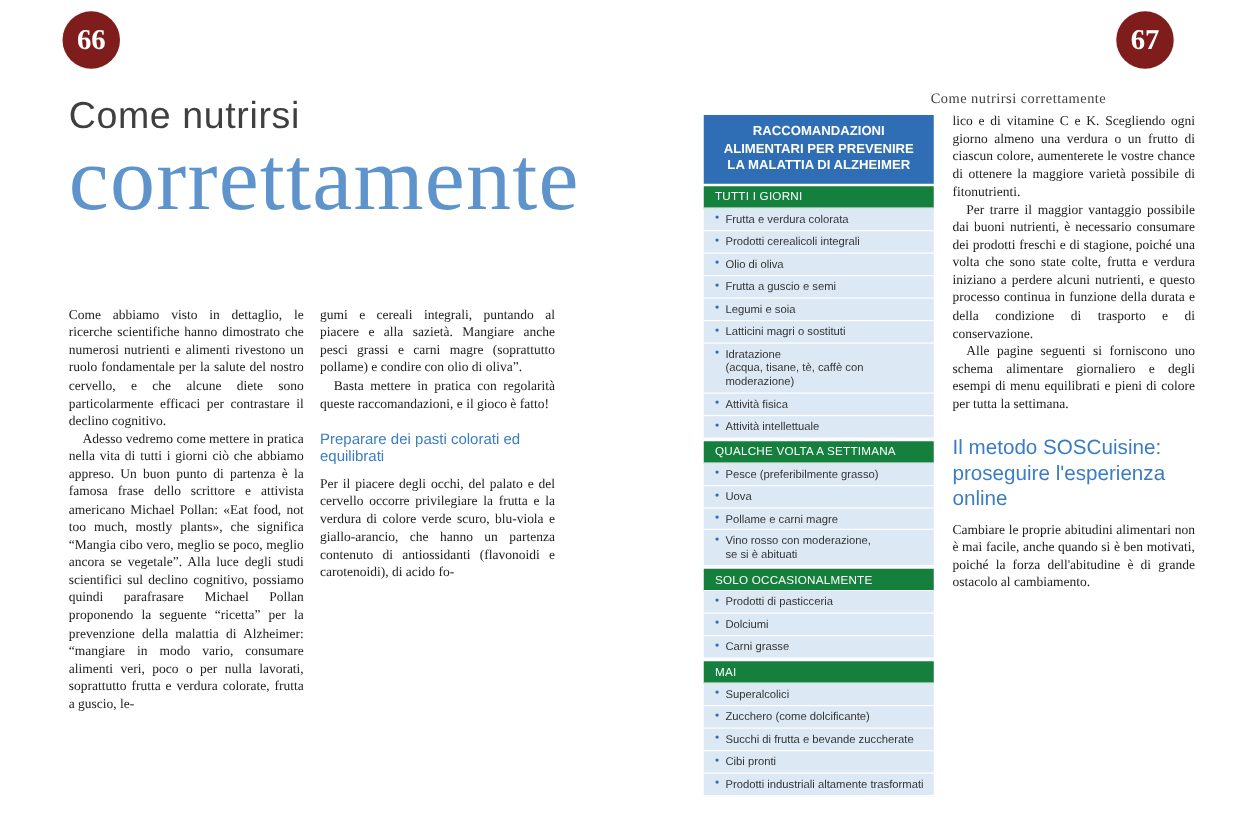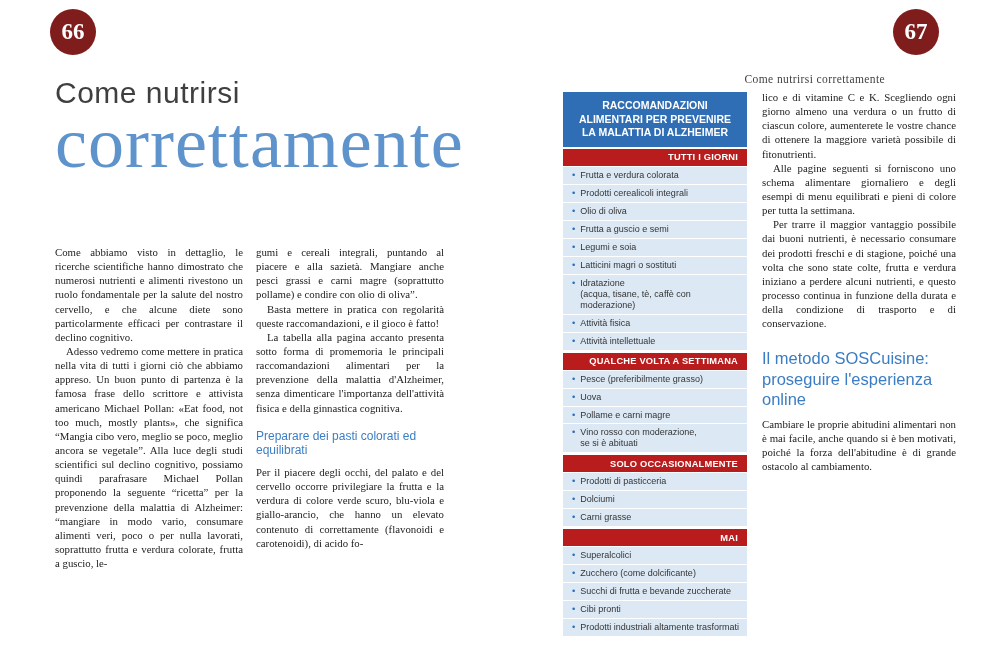--- a/index.html
+++ b/index.html
@@ -91,29 +91,28 @@
   .table-title {
     background: #2f6eb4;
     color: #ffffff;
     font-weight: bold;
     font-size: 10.5px;
     line-height: 1.3;
     text-align: center;
     padding: 7px 12px;
   }
   .sec-header {
-    background: #b91c1c;
+    background: #15803d;
     color: #ffffff;
-    font-weight: bold;
+    font-weight: normal;
     font-size: 9.3px;
     letter-spacing: 0.2px;
     padding: 3.5px 9px;
     margin-top: 2px;
     border-bottom: 1px solid #ffffff;
-    text-align: right;
   }
   .item-row {
     background: #dce9f5;
     display: flex;
     align-items: flex-start;
     gap: 5px;
     padding: 3px 8px 3px 9px;
     border-bottom: 1px solid #ffffff;
     font-size: 9px;
     line-height: 1.22;
@@ -140,25 +139,24 @@
 
   <div class="col col1">
       <p class="para">Come abbiamo visto in dettaglio, le ricerche scientifiche hanno dimostrato che numerosi nutrienti e alimenti rivestono un ruolo fondamentale per la salute del nostro cervello, e che alcune diete sono particolarmente efficaci per contrastare il declino cognitivo.</p>
       <p class="para indent">Adesso vedremo come mettere in pratica nella vita di tutti i giorni ciò che abbiamo appreso. Un buon punto di partenza è la famosa frase dello scrittore e attivista americano Michael Pollan: «Eat food, not too much, mostly plants», che significa “Mangia cibo vero, meglio se poco, meglio ancora se vegetale”. Alla luce degli studi scientifici sul declino cognitivo, possiamo quindi parafrasare Michael Pollan proponendo la seguente “ricetta” per la prevenzione della malattia di Alzheimer: “mangiare in modo vario, consumare alimenti veri, poco o per nulla lavorati, soprattutto frutta e verdura colorate, frutta a guscio, le-</p>
     </div>
 
   <div class="col col2">
     <div>
         <p class="para">gumi e cereali integrali, puntando al piacere e alla sazietà. Mangiare anche pesci grassi e carni magre (soprattutto pollame) e condire con olio di oliva”.</p>
         <p class="para indent">Basta mettere in pratica con regolarità queste raccomandazioni, e il gioco è fatto!</p>
-        <p class="para indent">La tabella alla pagina accanto presenta sotto forma di promemoria le principali raccomandazioni alimentari per la prevenzione della malattia d'Alzheimer, senza dimenticare l'importanza dell'attività fisica e della ginnastica cognitiva.</p>
       </div>
     <h3 class="blue-heading h-small">Preparare dei pasti colorati ed equilibrati</h3>
     <div>
-        <p class="para">Per il piacere degli occhi, del palato e del cervello occorre privilegiare la frutta e la verdura di colore verde scuro, blu-viola e giallo-arancio, che hanno un elevato contenuto di correttamente (flavonoidi e carotenoidi), di acido fo-</p>
+        <p class="para">Per il piacere degli occhi, del palato e del cervello occorre privilegiare la frutta e la verdura di colore verde scuro, blu-viola e giallo-arancio, che hanno un partenza contenuto di antiossidanti (flavonoidi e carotenoidi), di acido fo-</p>
       </div>
   </div>
 
   <div class="recommend-table">
     <div class="table-title">RACCOMANDAZIONI ALIMENTARI PER PREVENIRE LA MALATTIA DI ALZHEIMER</div>
     <div class="table-body">
         <div class="sec-header">TUTTI I GIORNI</div>
         <div class="item-row">
           <span class="bullet">•</span>
           <span class="item-text">Frutta e verdura colorata</span>
@@ -247,22 +245,22 @@
         <div class="item-row">
           <span class="bullet">•</span>
           <span class="item-text">Prodotti industriali altamente trasformati</span>
         </div>
       </div>
   </div>
 
   <div class="col col3">
     <div>
         <p class="para">lico e di vitamine C e K. Scegliendo ogni giorno almeno una verdura o un frutto di ciascun colore, aumenterete le vostre chance di ottenere la maggiore varietà possibile di fitonutrienti.</p>
+        <p class="para indent">Per trarre il maggior vantaggio possibile dai buoni nutrienti, è necessario consumare dei prodotti freschi e di stagione, poiché una volta che sono state colte, frutta e verdura iniziano a perdere alcuni nutrienti, e questo processo continua in funzione della durata e della condizione di trasporto e di conservazione.</p>
         <p class="para indent">Alle pagine seguenti si forniscono uno schema alimentare giornaliero e degli esempi di menu equilibrati e pieni di colore per tutta la settimana.</p>
-        <p class="para indent">Per trarre il maggior vantaggio possibile dai buoni nutrienti, è necessario consumare dei prodotti freschi e di stagione, poiché una volta che sono state colte, frutta e verdura iniziano a perdere alcuni nutrienti, e questo processo continua in funzione della durata e della condizione di trasporto e di conservazione.</p>
       </div>
     <h3 class="blue-heading h-large">Il metodo SOSCuisine: proseguire l'esperienza online</h3>
     <div>
         <p class="para">Cambiare le proprie abitudini alimentari non è mai facile, anche quando si è ben motivati, poiché la forza dell'abitudine è di grande ostacolo al cambiamento.</p>
       </div>
   </div>
 
 </div>
 
 </body></html>

